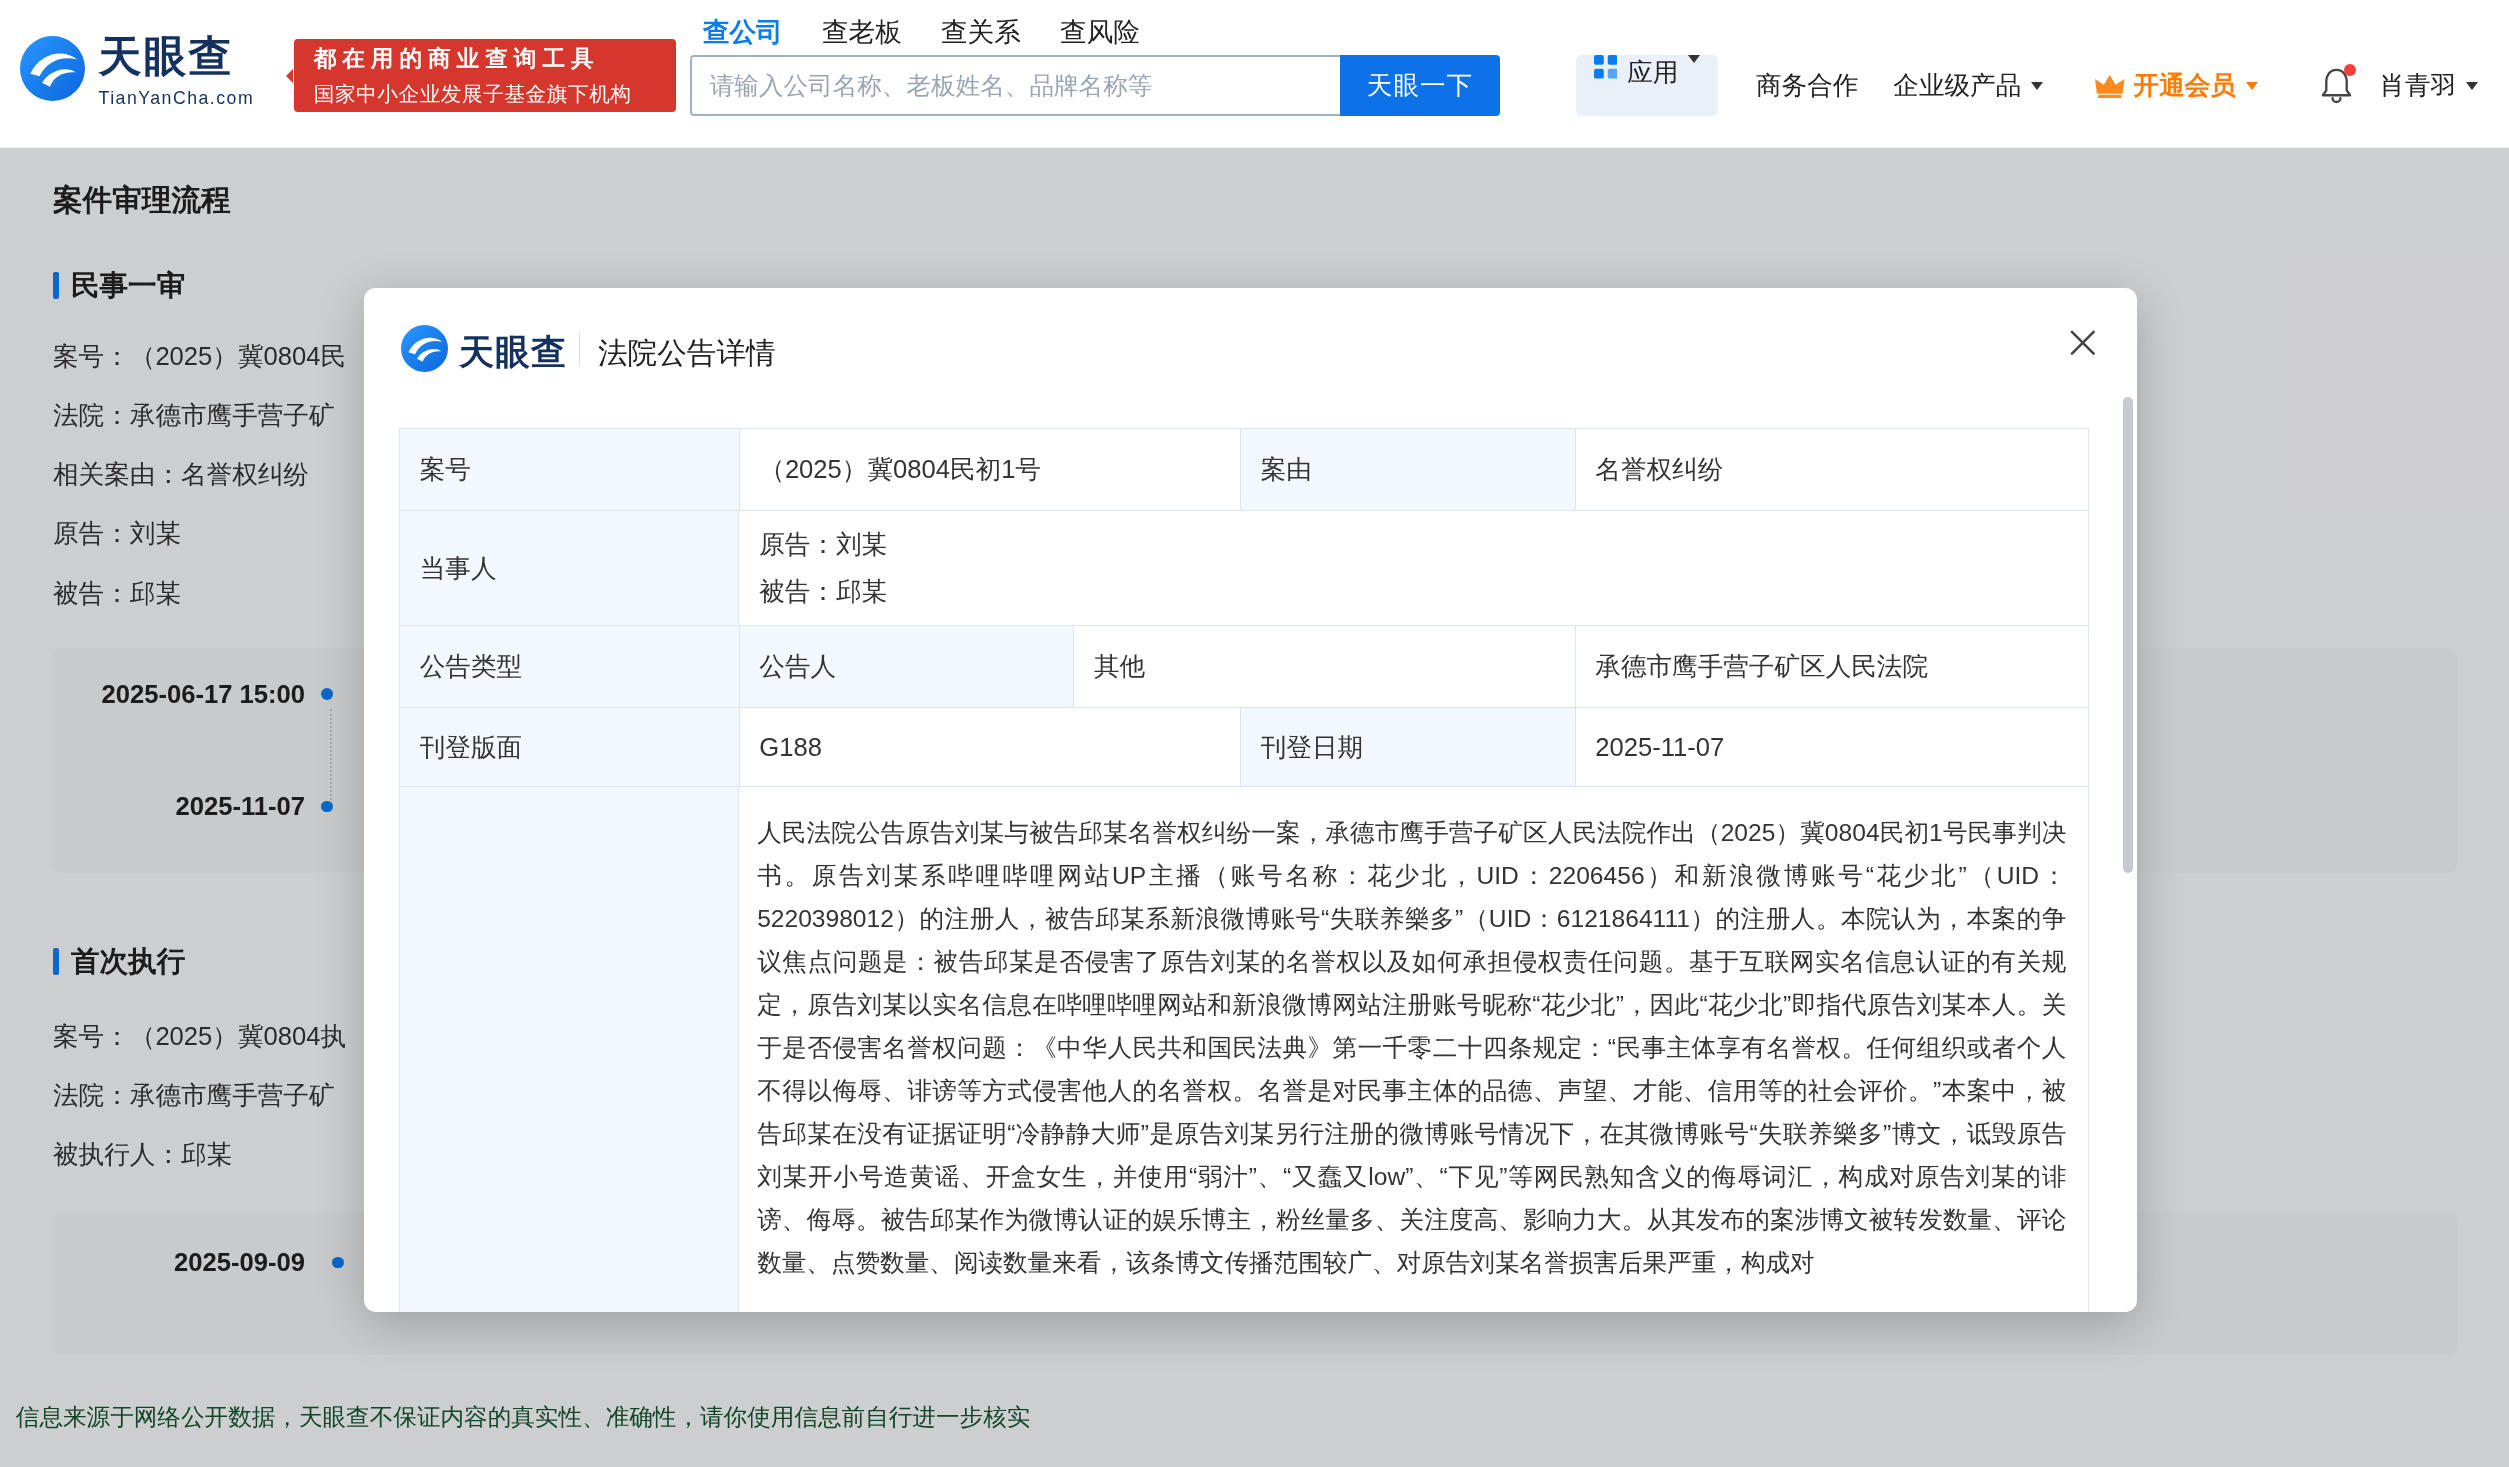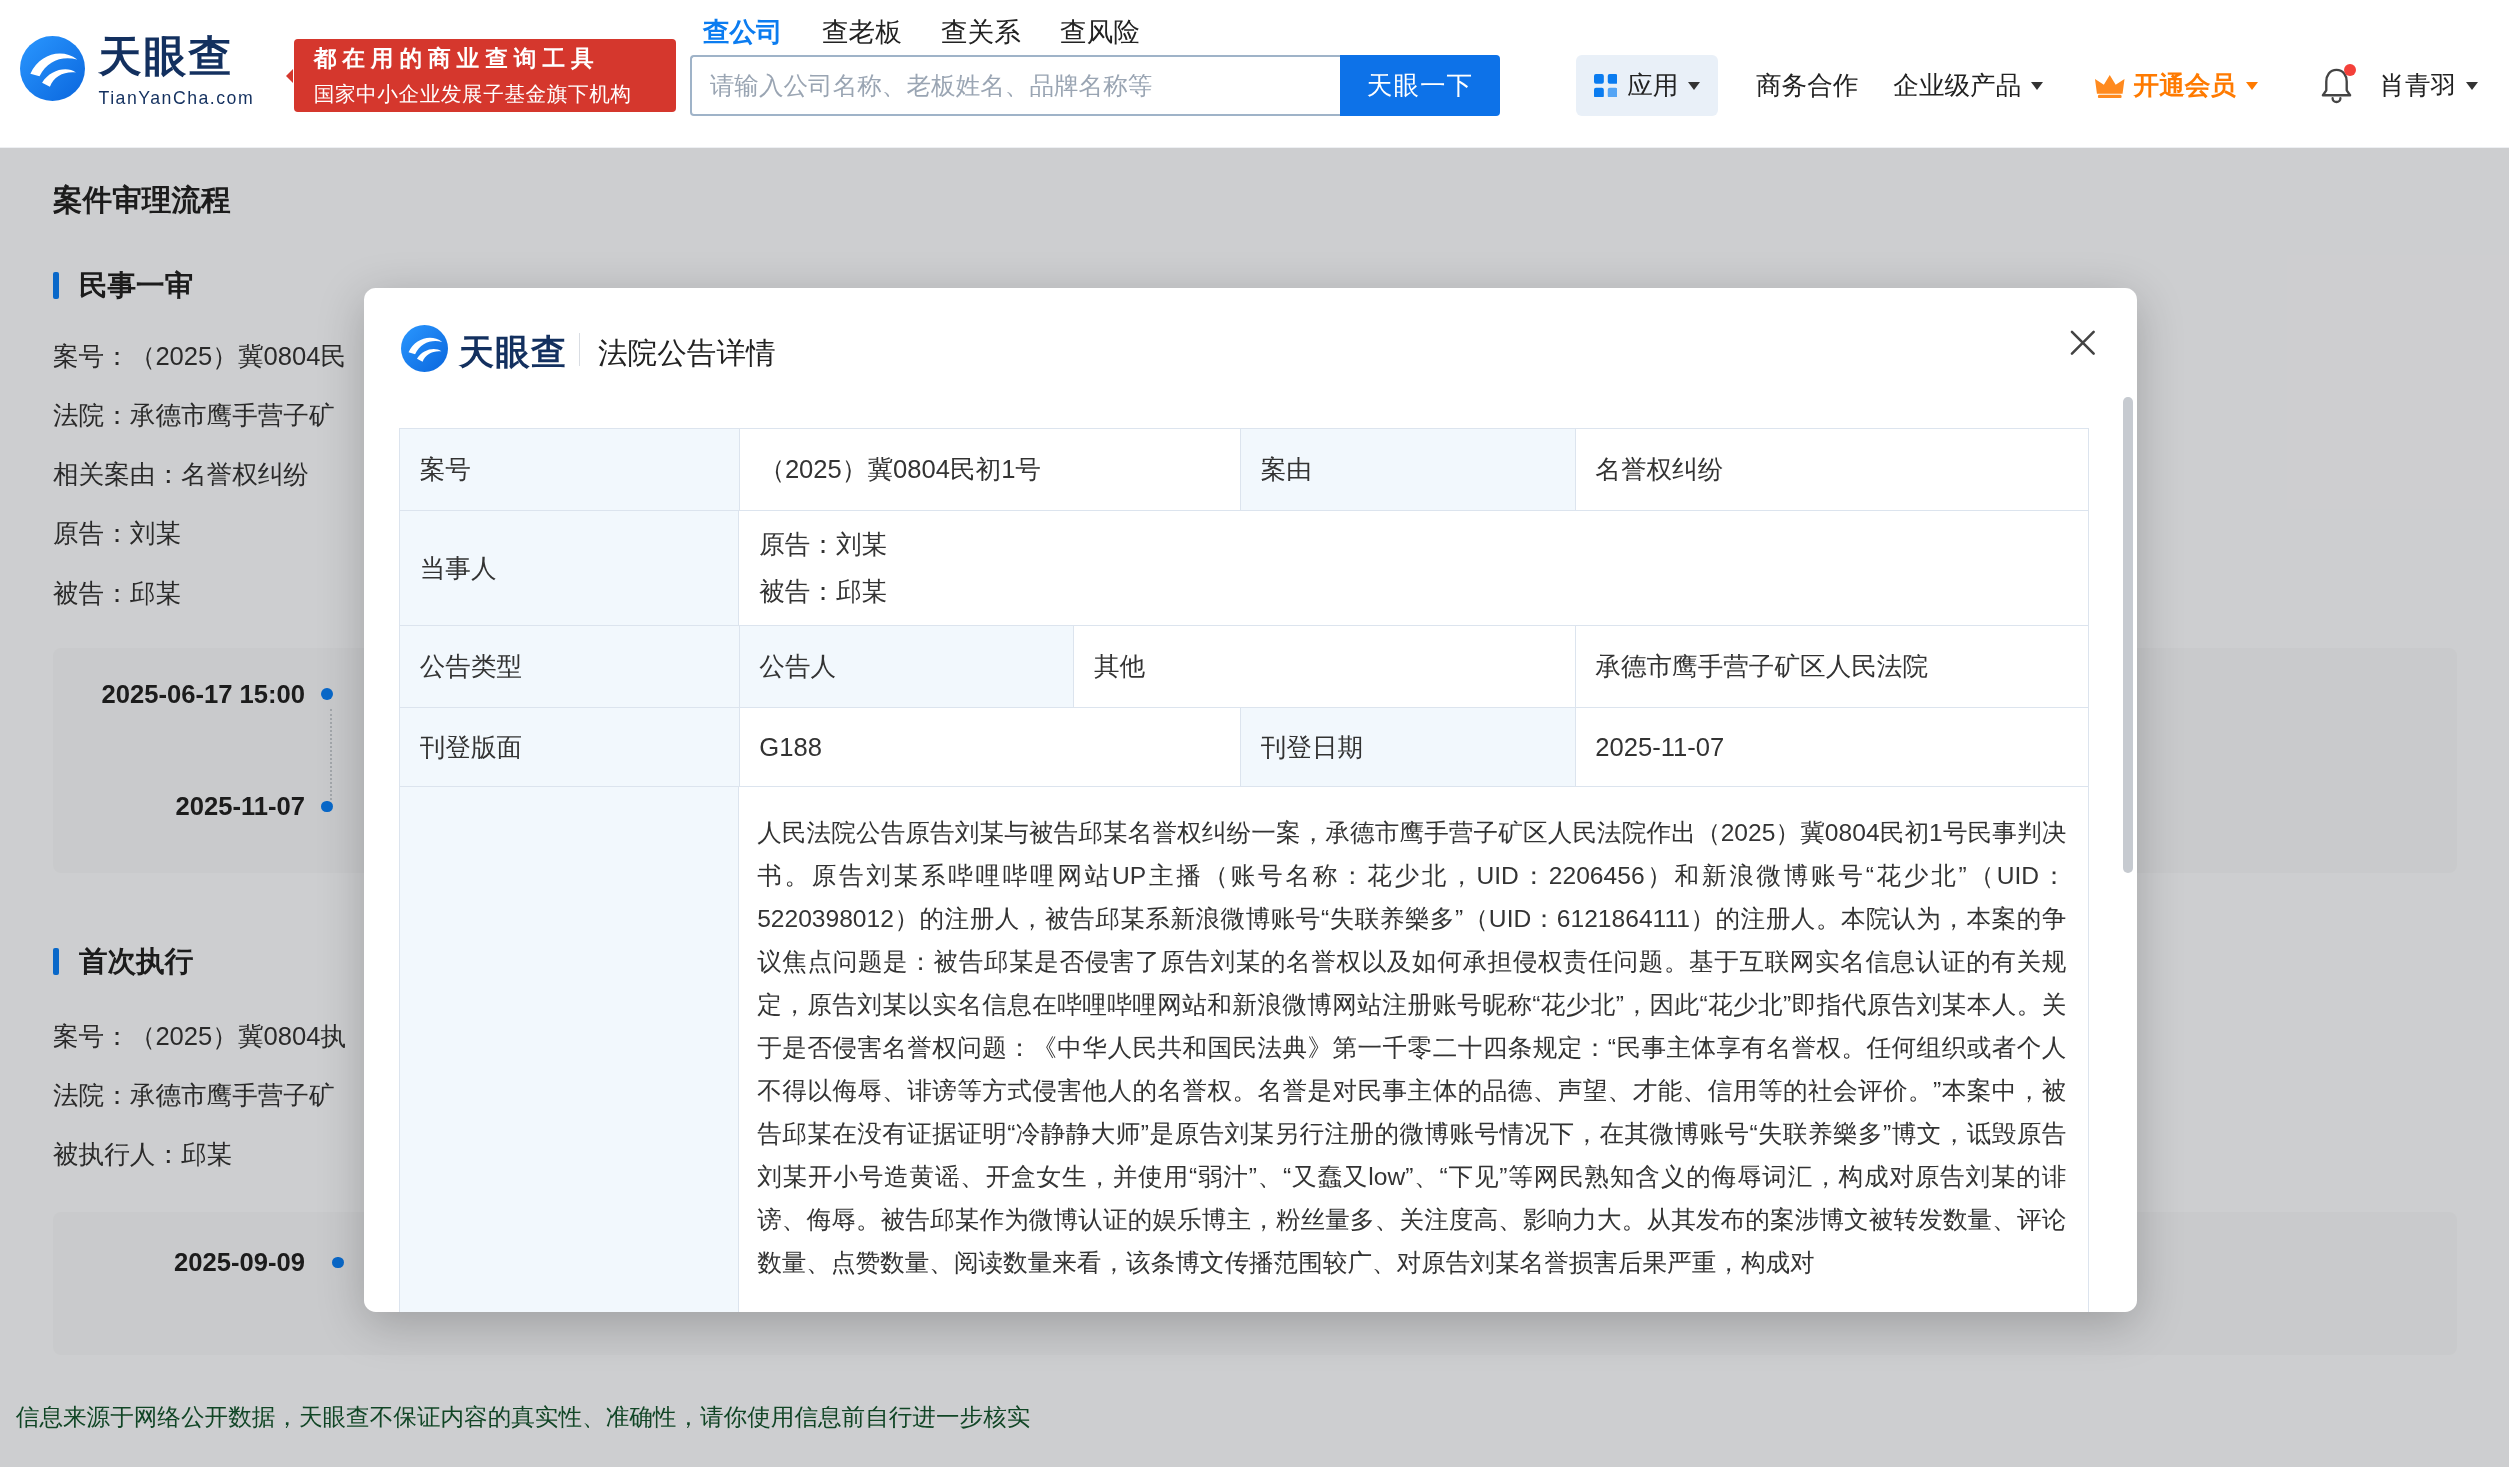--- a/index.html
+++ b/index.html
@@ -23,41 +23,41 @@
   .tabs { position:absolute; left:699px; top:9.9px; display:flex; gap:31.5px; }
   .tab { font-size:26.6px; color:#222; padding:3.9px 3.9px 7.9px 3.9px; }
   .tab.active { color:#0b7cf0; font-weight:bold; border-bottom:3.9px solid #0b7cf0; }
 
   .search-wrap { position:absolute; left:690px; top:55px; display:flex; }
   .search-input { width:650px; height:61px; border:2px solid #9fb3c8; border-right:none; border-radius:3.9px 0 0 3.9px; padding-left:17.7px; font-size:24.6px; color:#333; outline:none; font-family:inherit; }
   .search-input::placeholder { color:#9aa5b3; }
   .search-btn { width:160px; height:61px; background:#0d72e8; color:#fff; font-size:25.6px; border:none; border-radius:0 3.9px 3.9px 0; display:flex; align-items:center; justify-content:center; font-family:inherit; letter-spacing:1px; }
 
   .nav { position:absolute; left:1576px; top:55px; height:61px; display:flex; align-items:center; }
-  .apps-chip { height:61px; background:#e9f0f8; border-radius:5.9px; display:flex; align-items:center; padding:0 17.7px; }
+  .apps-chip { height:61px; background:#e9f0f8; border-radius:5.9px; display:flex; padding:0 17.7px; }
   .grid-icon { width:23.6px; height:23.6px; display:block; }
   .apps-label { font-size:25.6px; color:#222; margin-left:9.9px; }
   .caret { width:0; height:0; border-left:6.9px solid transparent; border-right:6.9px solid transparent; border-top:8.9px solid #333; margin-left:9.9px; }
   .nav-link { font-size:25.6px; color:#222; display:flex; align-items:center; }
   .coop { margin-left:38px; }
   .ent { margin-left:35px; }
   .vip { margin-left:51px; color:#ff7a00;font-weight:bold; }
   .vip .caret { border-top-color:#ff7a00; }
   .crown-svg { width:31.5px; height:25.6px; margin-right:7.9px; display:block; }
   .bell-wrap { margin-left:61px; position:relative; width:35px; height:39px; }
   .bell-svg { width:35px; height:39px; display:block; }
   .bell-dot { position:absolute; right:-2px; top:-2px; width:11.8px; height:11.8px; border-radius:50%; background:#f4403a; }
   .user { margin-left:25.6px; }
 
   
   .page { position:absolute; left:0; top:148px; width:2510px; height:1320px; background:#f5f6f8; z-index:1; }
   .page-title { position:absolute; left:53px; top:31.5px; font-size:29.6px; font-weight:bold; color:#222; }
   .sec-header { position:absolute; left:53px; display:flex; align-items:center; }
   .sec-bar { width:5.9px; height:27.6px; background:#0b7cf0; border-radius:2px; }
-  .sec-title { font-size:28.6px; font-weight:bold; color:#222; margin-left:20px; }
+  .sec-title { font-size:28.6px; font-weight:bold; color:#222; margin-left:12px; }
   .sh1 { top:118px; } .sh2 { top:794px; }
   .field { position:absolute; left:53px; font-size:25.6px; color:#333; }
   .f1 { top:191px; } .f2 { top:250px; } .f3 { top:309px; } .f4 { top:368px; } .f5 { top:428px; }
   .g1 { top:871px; } .g2 { top:930px; } .g3 { top:989px; }
   .tl-box { position:absolute; left:53px; width:2404px; background:#f0f1f3; border-radius:7.9px; }
   .box1 { top:500px; height:225px; }
   .box2 { top:1064px; height:143px; }
   .tl-row { position:absolute; left:33px; display:flex; align-items:center; }
   .tl-date { width:219px; text-align:right; font-size:25.6px; font-weight:bold; color:#222; }
   .tl-dot { width:11.8px; height:11.8px; border-radius:50%; background:#0b7cf0; margin-left:15.8px; }

